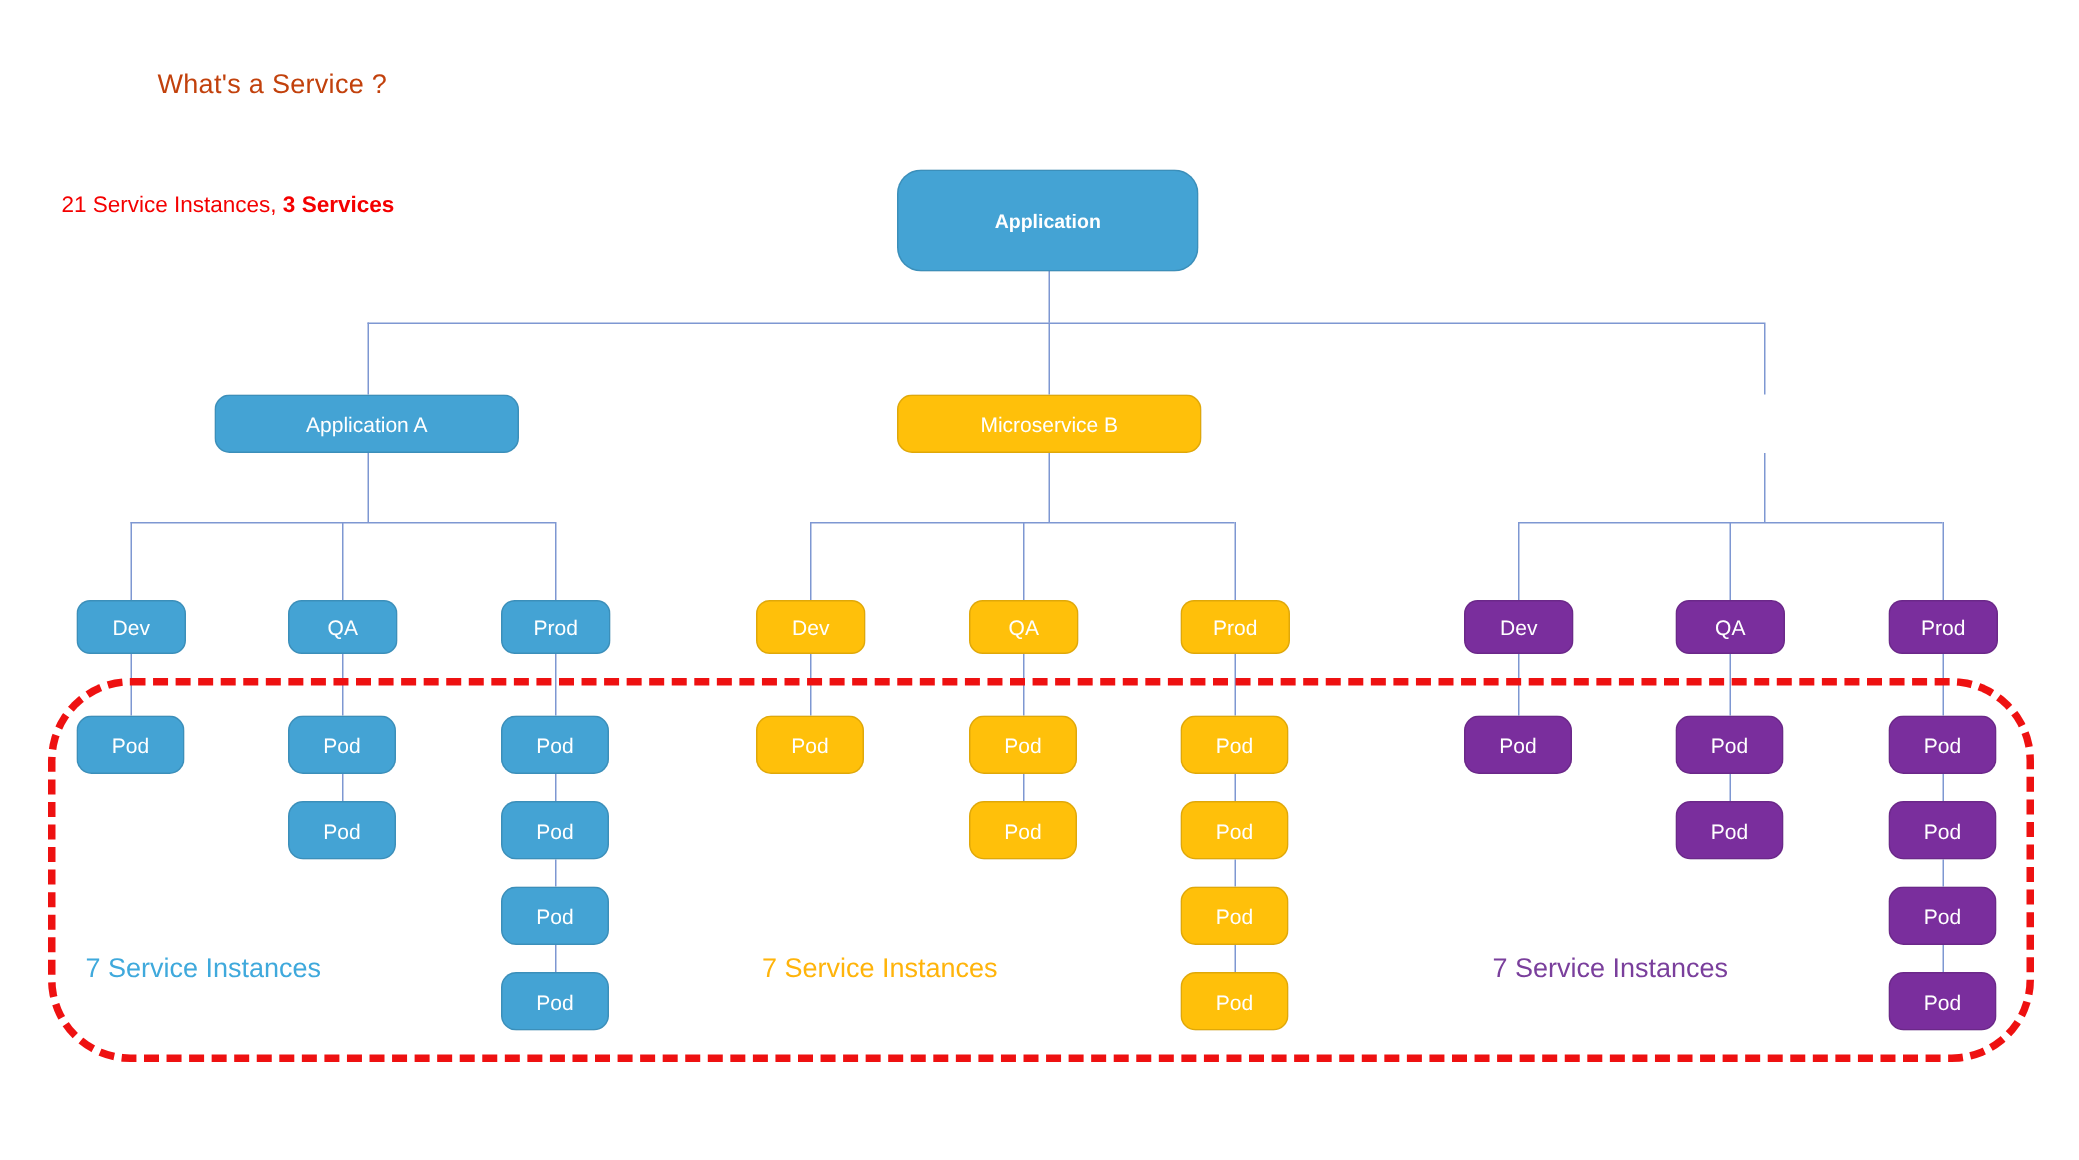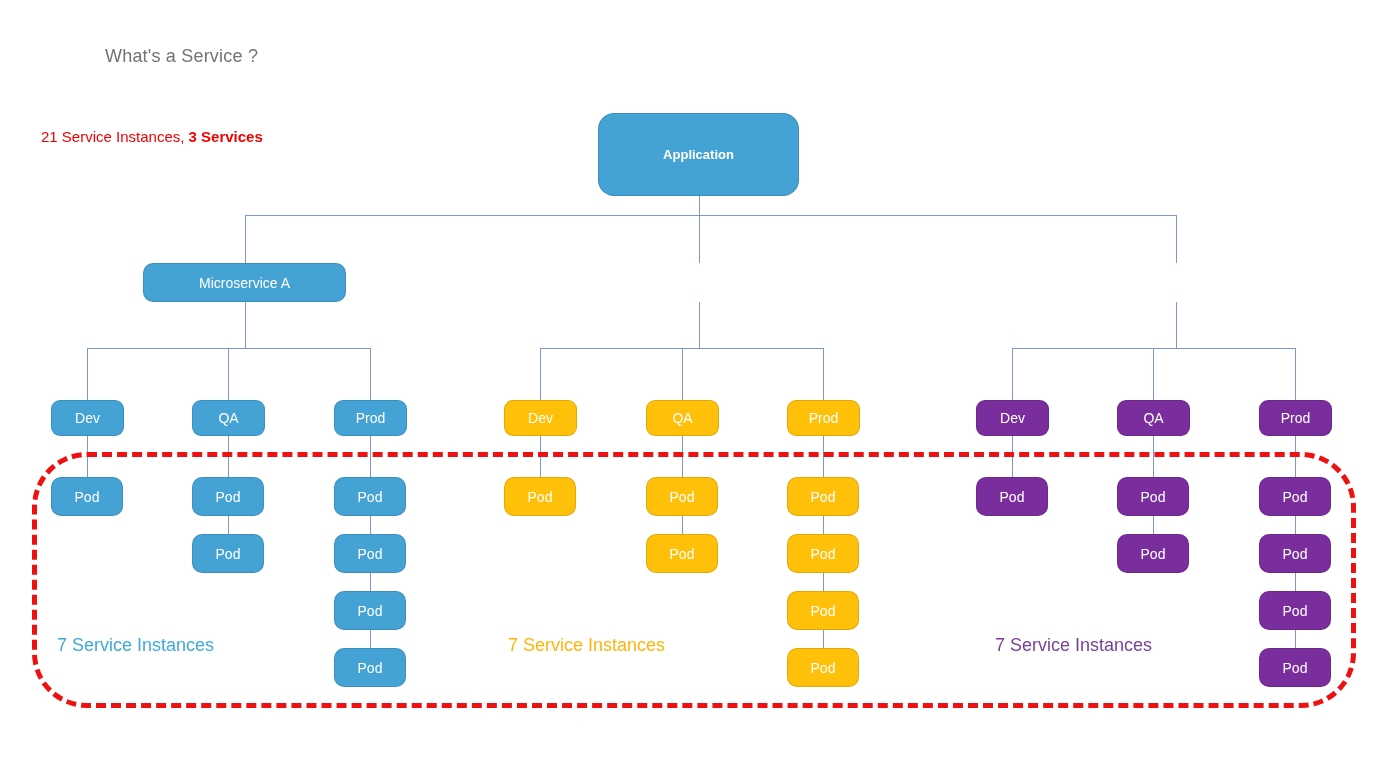--- a/index.html
+++ b/index.html
@@ -12,21 +12,21 @@
     width:1386px;
     height:773px;
     background:#ffffff;
     overflow:hidden;
   }
   .abs{position:absolute;}
 
   
   .title{
     font-size:18px;
-    color:#737373;
+    color:#c2410c;
     letter-spacing:0.2px;
     text-align:center;
   }
   .summary{
     font-size:15px;
     color:#F40000;
   }
   .summary b{font-weight:bold;}
   .inst-label{
     font-size:18px;
@@ -36,21 +36,21 @@
   .node{
     display:flex;
     align-items:center;
     justify-content:center;
     color:#ffffff;
     text-align:center;
     box-sizing:border-box;
     z-index:3;
   }
   .node-app{
-    width:201px;height:83px;
+    width:201px;height:68px;
     border-radius:16px;
     font-size:13px;font-weight:bold;
     border:1px solid rgba(0,0,0,0.12);
   }
   .node-ms{
     width:203px;height:39px;
     border-radius:10px;
     font-size:14px;
     border:1px solid rgba(0,0,0,0.12);
   }
@@ -142,21 +142,22 @@
   <div class="line vline" style="left:823px;top:573px;height:18px;"></div>
   <div class="line vline" style="left:823px;top:630px;height:18px;"></div>
   <div class="line vline" style="left:1295px;top:516px;height:18px;"></div>
   <div class="line vline" style="left:1295px;top:573px;height:18px;"></div>
   <div class="line vline" style="left:1295px;top:630px;height:18px;"></div>
 
   <div class="highlight"></div>
 
   <div class="abs node node-app" style="left: 598px; top: 113px; background: rgb(68, 163, 212);">Application</div>
 
-  <div class="abs node node-ms" style="left: 143px; top: 263px; background: rgb(68, 163, 212);">Microservice A</div>
+  <div class="abs node node-ms" style="left: 143px; top: 263px; background: rgb(68, 163, 212);">Application A</div>
+  <div class="abs node node-ms" style="left: 598px; top: 263px; background: rgb(255, 192, 10);">Microservice B</div>
 
   <div class="abs node node-env" style="left: 51px; top: 400px; background: rgb(68, 163, 212);">Dev</div>
   <div class="abs node node-env" style="left: 192px; top: 400px; background: rgb(68, 163, 212);">QA</div>
   <div class="abs node node-env" style="left: 334px; top: 400px; background: rgb(68, 163, 212);">Prod</div>
 
   <div class="abs node node-env" style="left: 504px; top: 400px; background: rgb(255, 192, 10);">Dev</div>
   <div class="abs node node-env" style="left: 646px; top: 400px; background: rgb(255, 192, 10);">QA</div>
   <div class="abs node node-env" style="left: 787px; top: 400px; background: rgb(255, 192, 10);">Prod</div>
 
   <div class="abs node node-env" style="left: 976px; top: 400px; background: rgb(122, 46, 157);">Dev</div>

